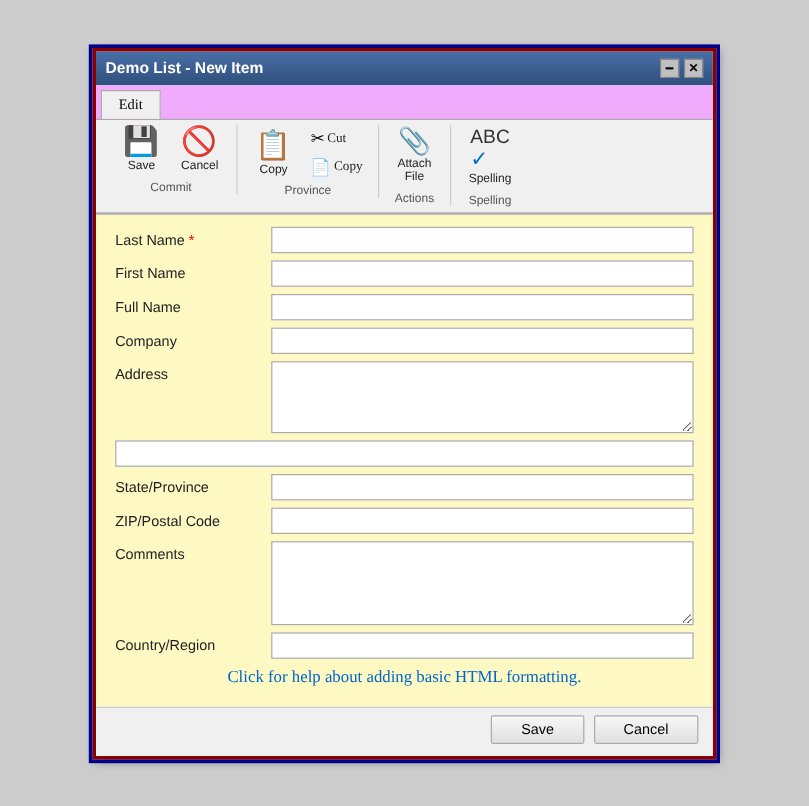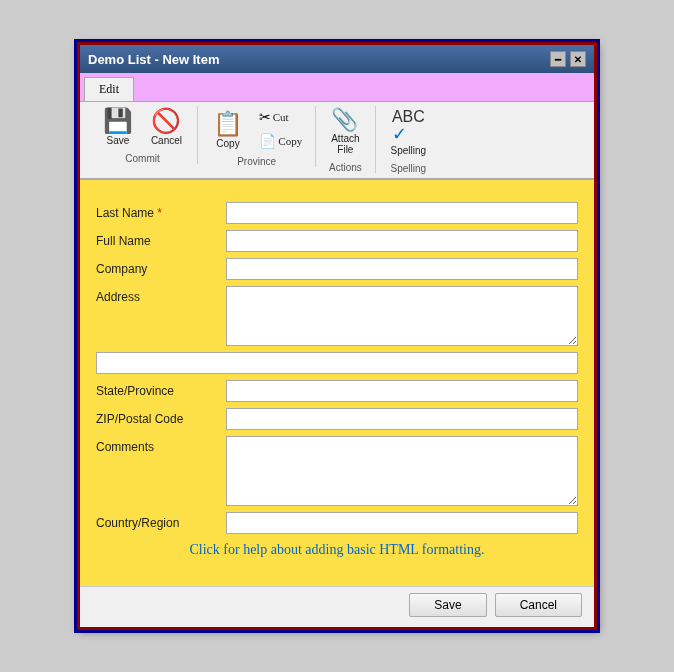--- a/index.html
+++ b/index.html
@@ -115,22 +115,22 @@
       align-items: center;
       gap: 2px;
       cursor: pointer;
       padding: 2px 4px;
       border: 1px solid transparent;
       border-radius: 2px;
     }
     .ribbon-btn-small-icon { font-size: 14px; }
     .ribbon-btn-small-label { font-size: 11px; color: #222; font-family: Liberation Serif, serif; }
     .form-area {
-      padding: 22px 16px;
-      background: #fde047;
+      padding: 10px 16px;
+      background: #fef9c3;
     }
     .form-row {
       display: flex;
       align-items: flex-start;
       margin-bottom: 6px;
     }
     .form-label {
       width: 130px;
       min-width: 130px;
       font-size: 12px;
@@ -272,20 +272,24 @@
 
   <div class="form-area">
 
     <div class="form-row">
       <label class="form-label">
         Last Name <span class="required">*</span>
       </label>
       <input class="form-input" type="text" style="">
     </div>
 
+    <div class="form-row">
+      <label class="form-label">First Name</label>
+      <input class="form-input" type="text" style="">
+    </div>
 
     <div class="form-row">
       <label class="form-label">Full Name</label>
       <input class="form-input" type="text" style="">
     </div>
 
     <div class="form-row">
       <label class="form-label">Company</label>
       <input class="form-input" type="text" style="">
     </div>

